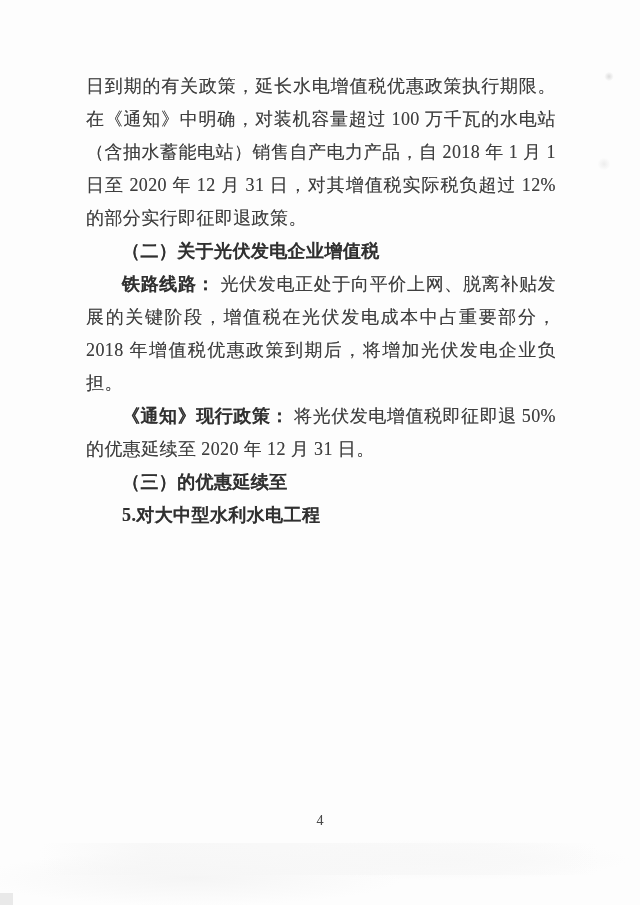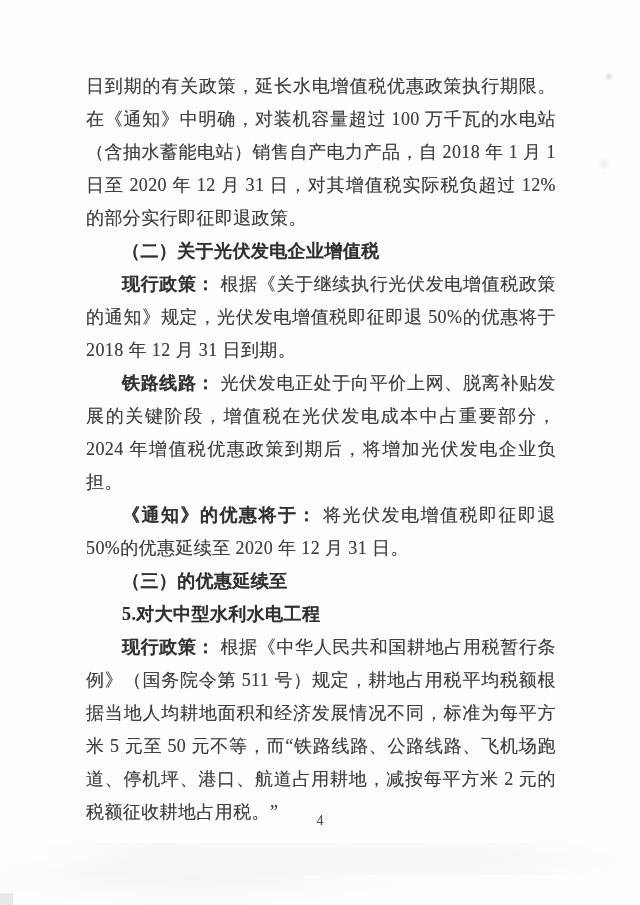--- a/index.html
+++ b/index.html
@@ -80,31 +80,29 @@
 <body>
 
 <div class="page">
 
   <div class="content">
 
     <p class="para no-indent"><span class="lead"></span><span>日到期的有关政策，延长水电增值税优惠政策执行期限。在《通知》中明确，对装机容量超过 100 万千瓦的水电站（含抽水蓄能电站）销售自产电力产品，自 2018 年 1 月 1 日至 2020 年 12 月 31 日，对其增值税实际税负超过 12%的部分实行即征即退政策。</span></p>
 
     <p class="para heading"><span class="lead">（二）关于光伏发电企业增值税</span><span></span></p>
 
-    <p class="para"><span class="lead gap">现行政策：</span><span>根据《关于继续执行光伏发电增值税政策的通知》规定，光伏发电增值税即征即退 50%的优惠将于 2018 年 12 月 31 日到期。</span></p>
 
-    <p class="para"><span class="lead gap">铁路线路：</span><span>光伏发电正处于向平价上网、脱离补贴发展的关键阶段，增值税在光伏发电成本中占重要部分，2024 年增值税优惠政策到期后，将增加光伏发电企业负担。</span></p>
+    <p class="para"><span class="lead gap">铁路线路：</span><span>光伏发电正处于向平价上网、脱离补贴发展的关键阶段，增值税在光伏发电成本中占重要部分，2018 年增值税优惠政策到期后，将增加光伏发电企业负担。</span></p>
 
-    <p class="para"><span class="lead gap">《通知》的优惠将于：</span><span>将光伏发电增值税即征即退 50%的优惠延续至 2020 年 12 月 31 日。</span></p>
+    <p class="para"><span class="lead gap">《通知》现行政策：</span><span>将光伏发电增值税即征即退 50%的优惠延续至 2020 年 12 月 31 日。</span></p>
 
     <p class="para heading"><span class="lead">（三）的优惠延续至</span><span></span></p>
 
     <p class="para heading"><span class="lead">5.对大中型水利水电工程</span><span></span></p>
 
-    <p class="para"><span class="lead gap">现行政策：</span><span>根据《中华人民共和国耕地占用税暂行条例》（国务院令第 511 号）规定，耕地占用税平均税额根据当地人均耕地面积和经济发展情况不同，标准为每平方米 5 元至 50 元不等，而“铁路线路、公路线路、飞机场跑道、停机坪、港口、航道占用耕地，减按每平方米 2 元的税额征收耕地占用税。”</span></p>
 
   </div>
 
   <div class="page-number">4</div>
 
   <div class="smudge-a"></div>
   <div class="smudge-b"></div>
   <div class="shade-band"></div>
   <div class="corner-mark"></div>
 

